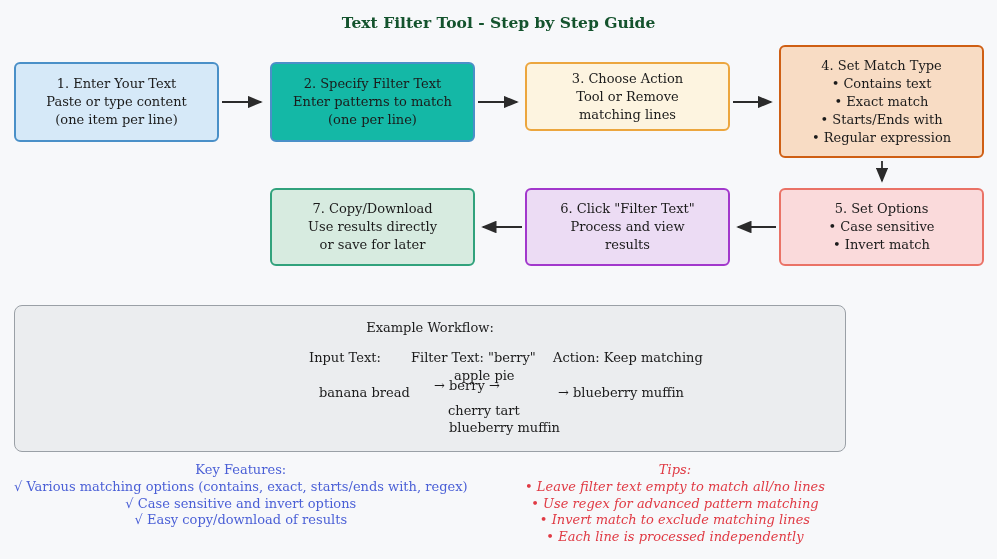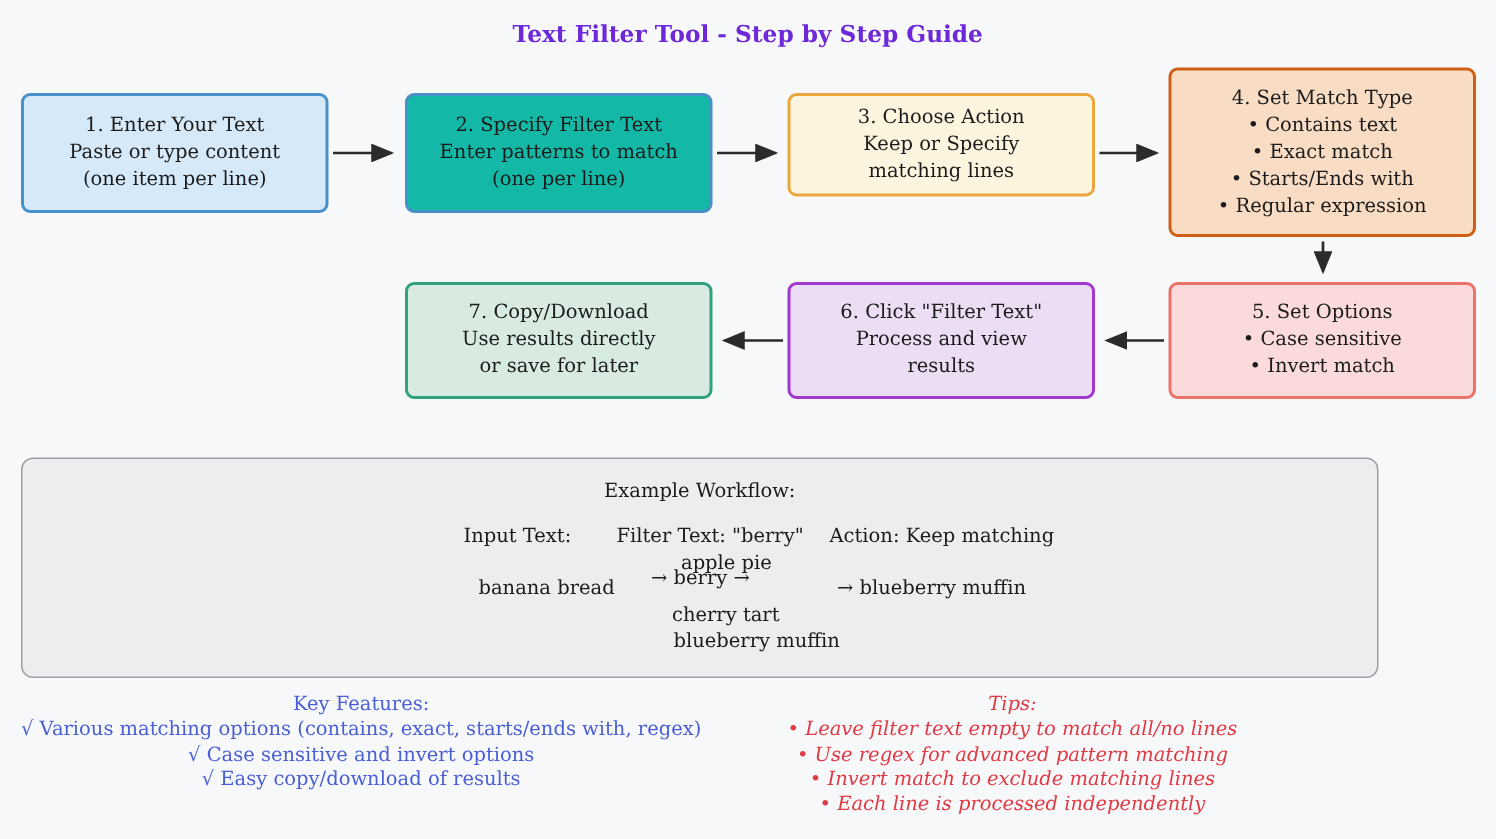--- a/index.html
+++ b/index.html
@@ -24,21 +24,21 @@
     text-align:center;
     box-sizing:border-box;
   }
   .box-line{
     font-size:13px;line-height:18px;white-space:nowrap;
   }
   .arrow-layer{
     position:absolute;left:0;top:0;pointer-events:none;
   }
   .example-box{
-    position:absolute;left:14px;top:305px;width:905px;height:147px;
+    position:absolute;left:14px;top:305px;width:832px;height:147px;
     border-radius:8px;border:1.5px solid #9aa0a6;background:#ebedef;
     box-sizing:border-box;
   }
   .example-title{
     position:absolute;left:0;top:14px;width:100%;
     text-align:center;font-size:13px;
   }
   .ex-frag{
     position:absolute;font-size:13px;white-space:nowrap;
   }
@@ -46,37 +46,37 @@
     position:absolute;font-size:13px;line-height:16.8px;text-align:center;
   }
   .feature-block .heading{font-weight:normal;}
   .kf{left:14px;top:462px;color:#4a5fd6;}
   .tips{left:525px;top:462px;color:#e03a44;font-style:italic;}
   .list-line{white-space:nowrap;}
 </style>
 </head>
 <body>
 
-<div class="page-title" style="color: #6d28d9;">Text Filter Tool - Step by Step Guide</div>
+<div class="page-title" style="color: #14532d;">Text Filter Tool - Step by Step Guide</div>
 
 <div class="flow-box" style="left: 14px; top: 62px; width: 205px; height: 80px; background-color: rgb(214, 233, 248); border-color: rgb(74, 144, 200);">
   <div class="box-line">1. Enter Your Text</div>
   <div class="box-line">Paste or type content</div>
   <div class="box-line">(one item per line)</div>
 </div>
 
 <div class="flow-box" style="left: 270px; top: 62px; width: 205px; height: 80px; background-color: #14b8a6; border-color: rgb(74, 144, 200);">
   <div class="box-line">2. Specify Filter Text</div>
   <div class="box-line">Enter patterns to match</div>
   <div class="box-line">(one per line)</div>
 </div>
 
 <div class="flow-box" style="left: 525px; top: 62px; width: 205px; height: 69px; background-color: rgb(253, 244, 224); border-color: rgb(236, 166, 62);">
   <div class="box-line">3. Choose Action</div>
-  <div class="box-line">Keep or Specify</div>
+  <div class="box-line">Tool or Remove</div>
   <div class="box-line">matching lines</div>
 </div>
 
 <div class="flow-box" style="left: 779px; top: 45px; width: 205px; height: 113px; background-color: rgb(248, 220, 196); border-color: rgb(207, 95, 20);">
   <div class="box-line">4. Set Match Type</div>
   <div class="box-line">• Contains text</div>
   <div class="box-line">• Exact match</div>
   <div class="box-line">• Starts/Ends with</div>
   <div class="box-line">• Regular expression</div>
 </div>

